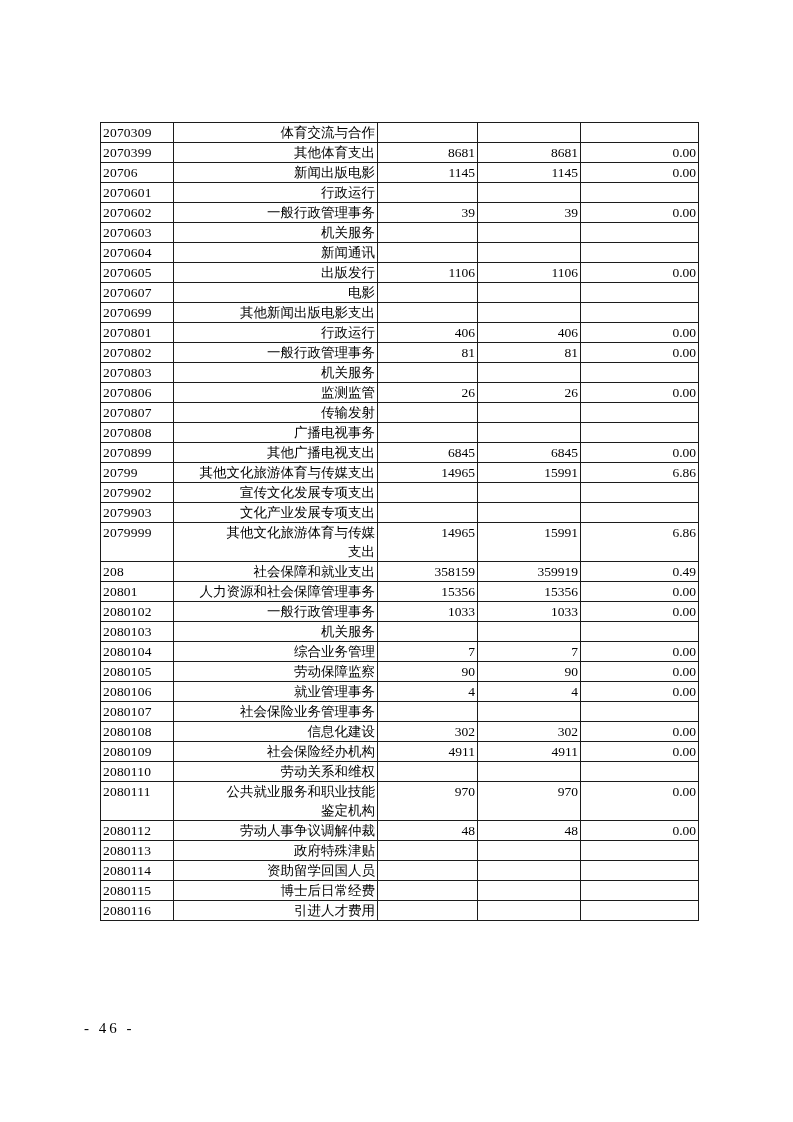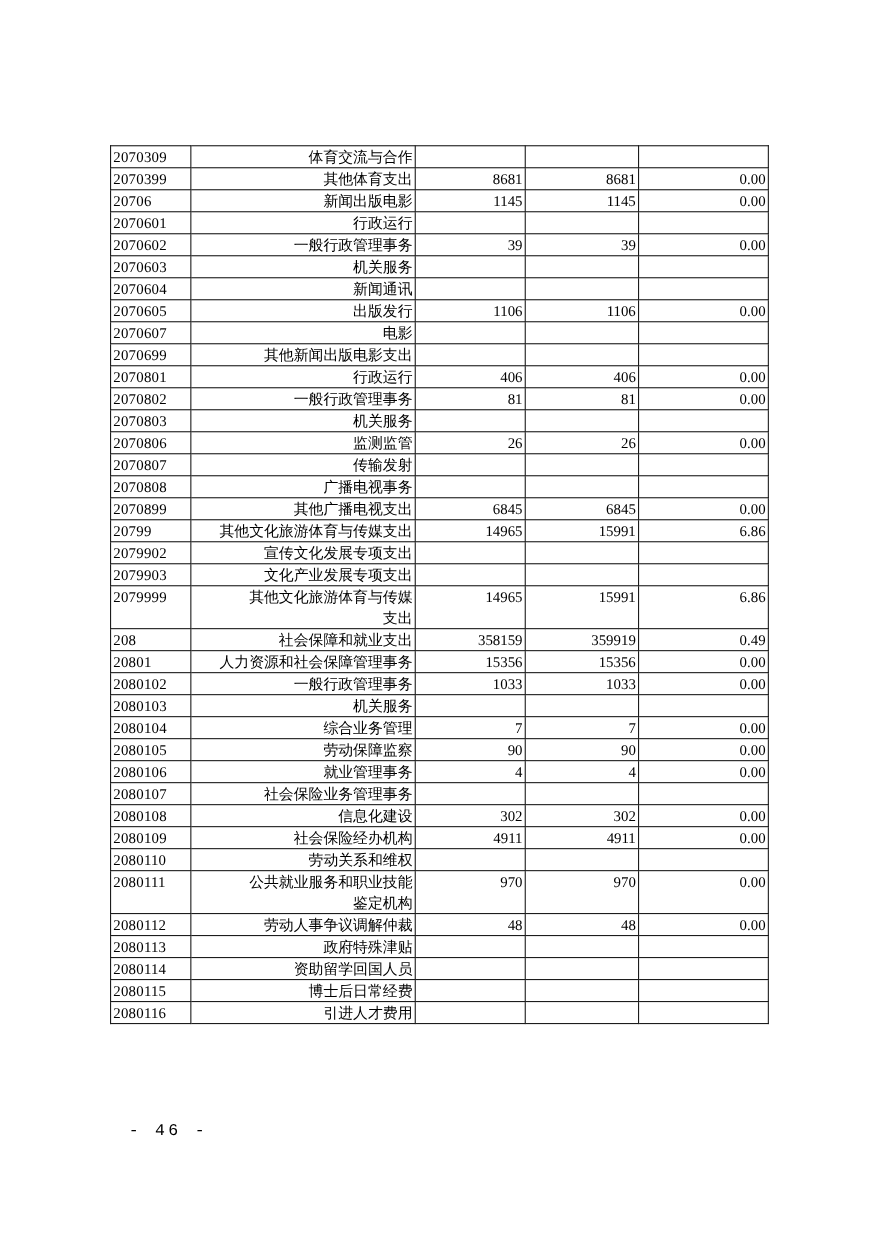--- a/index.html
+++ b/index.html
@@ -17,21 +17,21 @@
   .page {
     position: absolute;
     left: 0; top: 0;
     width: 793px; height: 1122px;
     background: #ffffff;
     overflow: hidden;
   }
   table.budget {
     position: absolute;
     left: 100px;
-    top: 132px;
+    top: 122px;
     width: 598px;
     border-collapse: collapse;
     table-layout: fixed;
   }
   table.budget td {
     border: 1px solid #1c1c1c;
     padding: 0 2px;
     height: 18.6px;
     font-size: 13.5px;
     line-height: 19px;
@@ -46,26 +46,25 @@
   td.name { text-align: right; margin-left: 40px; }
   td.name.ind0 { text-indent: 2px;  }
   td.name.ind1 { text-indent: 20px; }
   td.name.ind2 { text-indent: 38px; }
   td.val {
     text-align: right;
     padding-right: 3px;
   }
   .page-number {
     position: absolute;
-    left: 117px;
+    left: 84px;
     top: 1020px;
     font-size: 15px;
     letter-spacing: 3px;
     white-space: pre;
-    font-family: Liberation Mono, monospace;
   }
 </style>
 </head>
 <body>
 
 <div class="page">
 
   <table class="budget">
     <colgroup>
       <col style="width:73px">

